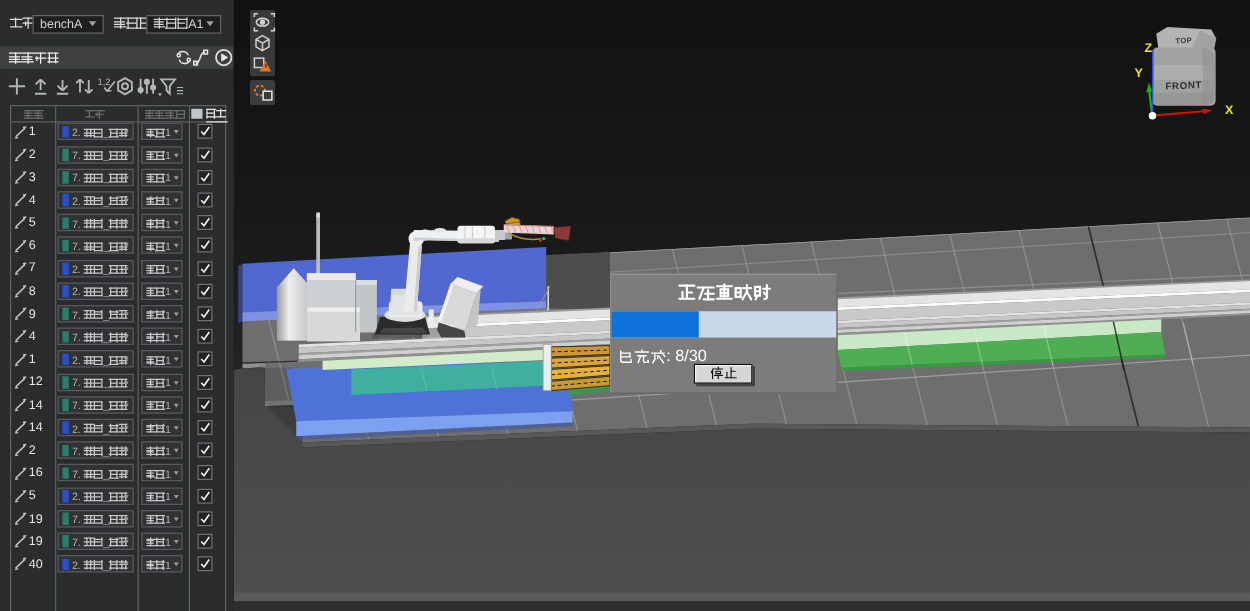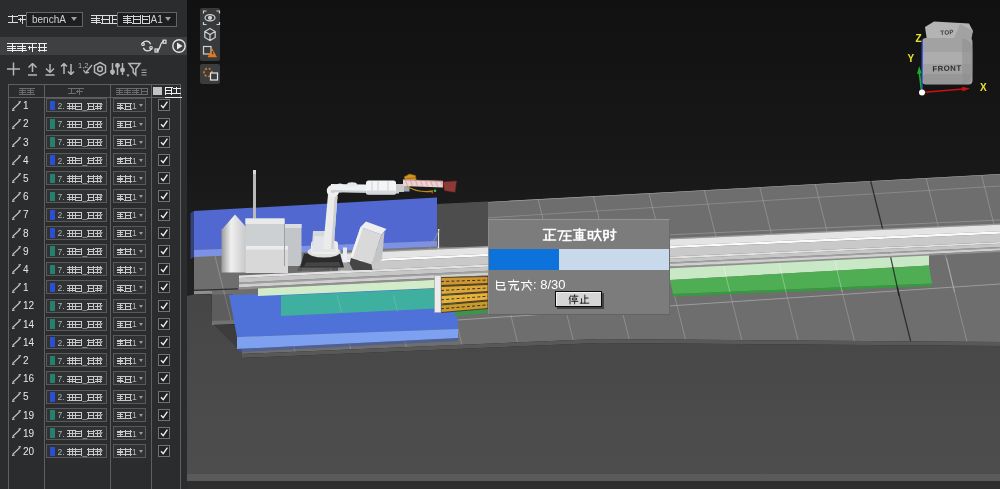--- a/index.html
+++ b/index.html
@@ -398,21 +398,21 @@
       <span style="position:absolute;right:2px;top:5px;width:0;height:0;border-left:2.8px solid transparent;border-right:2.8px solid transparent;border-top:3.4px solid #9a9a9a"></span>
     </div>
 <div class="abs" style="left:157.5px;top:427.0px;width:12px;height:12px;background:#212324;border:1px solid #707274">
       <svg width="10" height="10" viewBox="0 0 10 10" style="position:absolute;left:0;top:0">
         <path d="M2,5.2 L4.2,7.6 L8.4,1.6" stroke="#f0f0f0" stroke-width="1.35" fill="none"></path>
       </svg>
     </div>
 <svg class="abs" style="left:11px;top:445.3px" width="12" height="12" viewBox="0 0 12 12">
       <path d="M1.5,9.5 L9,2.5 M1,10.5 l2.6,-.4 M7.4,2 l2.6,-.4" stroke="#c2c4c6" stroke-width="1.1" fill="none"></path>
     </svg>
-<div class="abs" style="left:23px;top:445.9px;font-size:10px;color:#e8e8e8">20</div>
+<div class="abs" style="left:23px;top:445.9px;font-size:10px;color:#e8e8e8">40</div>
 <div class="abs nw" style="left:46px;top:444.1px;width:60.5px;height:14px;background:#303234;border:1px solid #585a5c">
       <div class="abs" style="left:3px;top:1.5px;width:5px;height:9.5px;background:#2a4fd2"></div>
       <div class="abs nw" style="left:10.5px;top:1.8px;font-size:8.5px;color:#b2b4b6;width:44px">2. <i class="g g1" style="--c:#c6c8ca"></i><i class="g g2" style="--c:#c6c8ca"></i>_<i class="g g2" style="--c:#c6c8ca"></i><i class="g g1" style="--c:#c6c8ca"></i></div>
       <span style="position:absolute;right:2.5px;top:5px;width:0;height:0;border-left:2.8px solid transparent;border-right:2.8px solid transparent;border-top:3.4px solid #9a9a9a"></span>
     </div>
 <div class="abs nw" style="left:112.5px;top:444.1px;width:33.5px;height:14px;background:#303234;border:1px solid #585a5c">
       <div class="abs nw" style="left:3px;top:1.8px;font-size:8.5px;color:#b2b4b6;width:26px"><i class="g g4" style="--c:#c6c8ca"></i><i class="g g2" style="--c:#c6c8ca"></i>1</div>
       <span style="position:absolute;right:2px;top:5px;width:0;height:0;border-left:2.8px solid transparent;border-right:2.8px solid transparent;border-top:3.4px solid #9a9a9a"></span>
     </div>
 <div class="abs" style="left:157.5px;top:445.2px;width:12px;height:12px;background:#212324;border:1px solid #707274">

